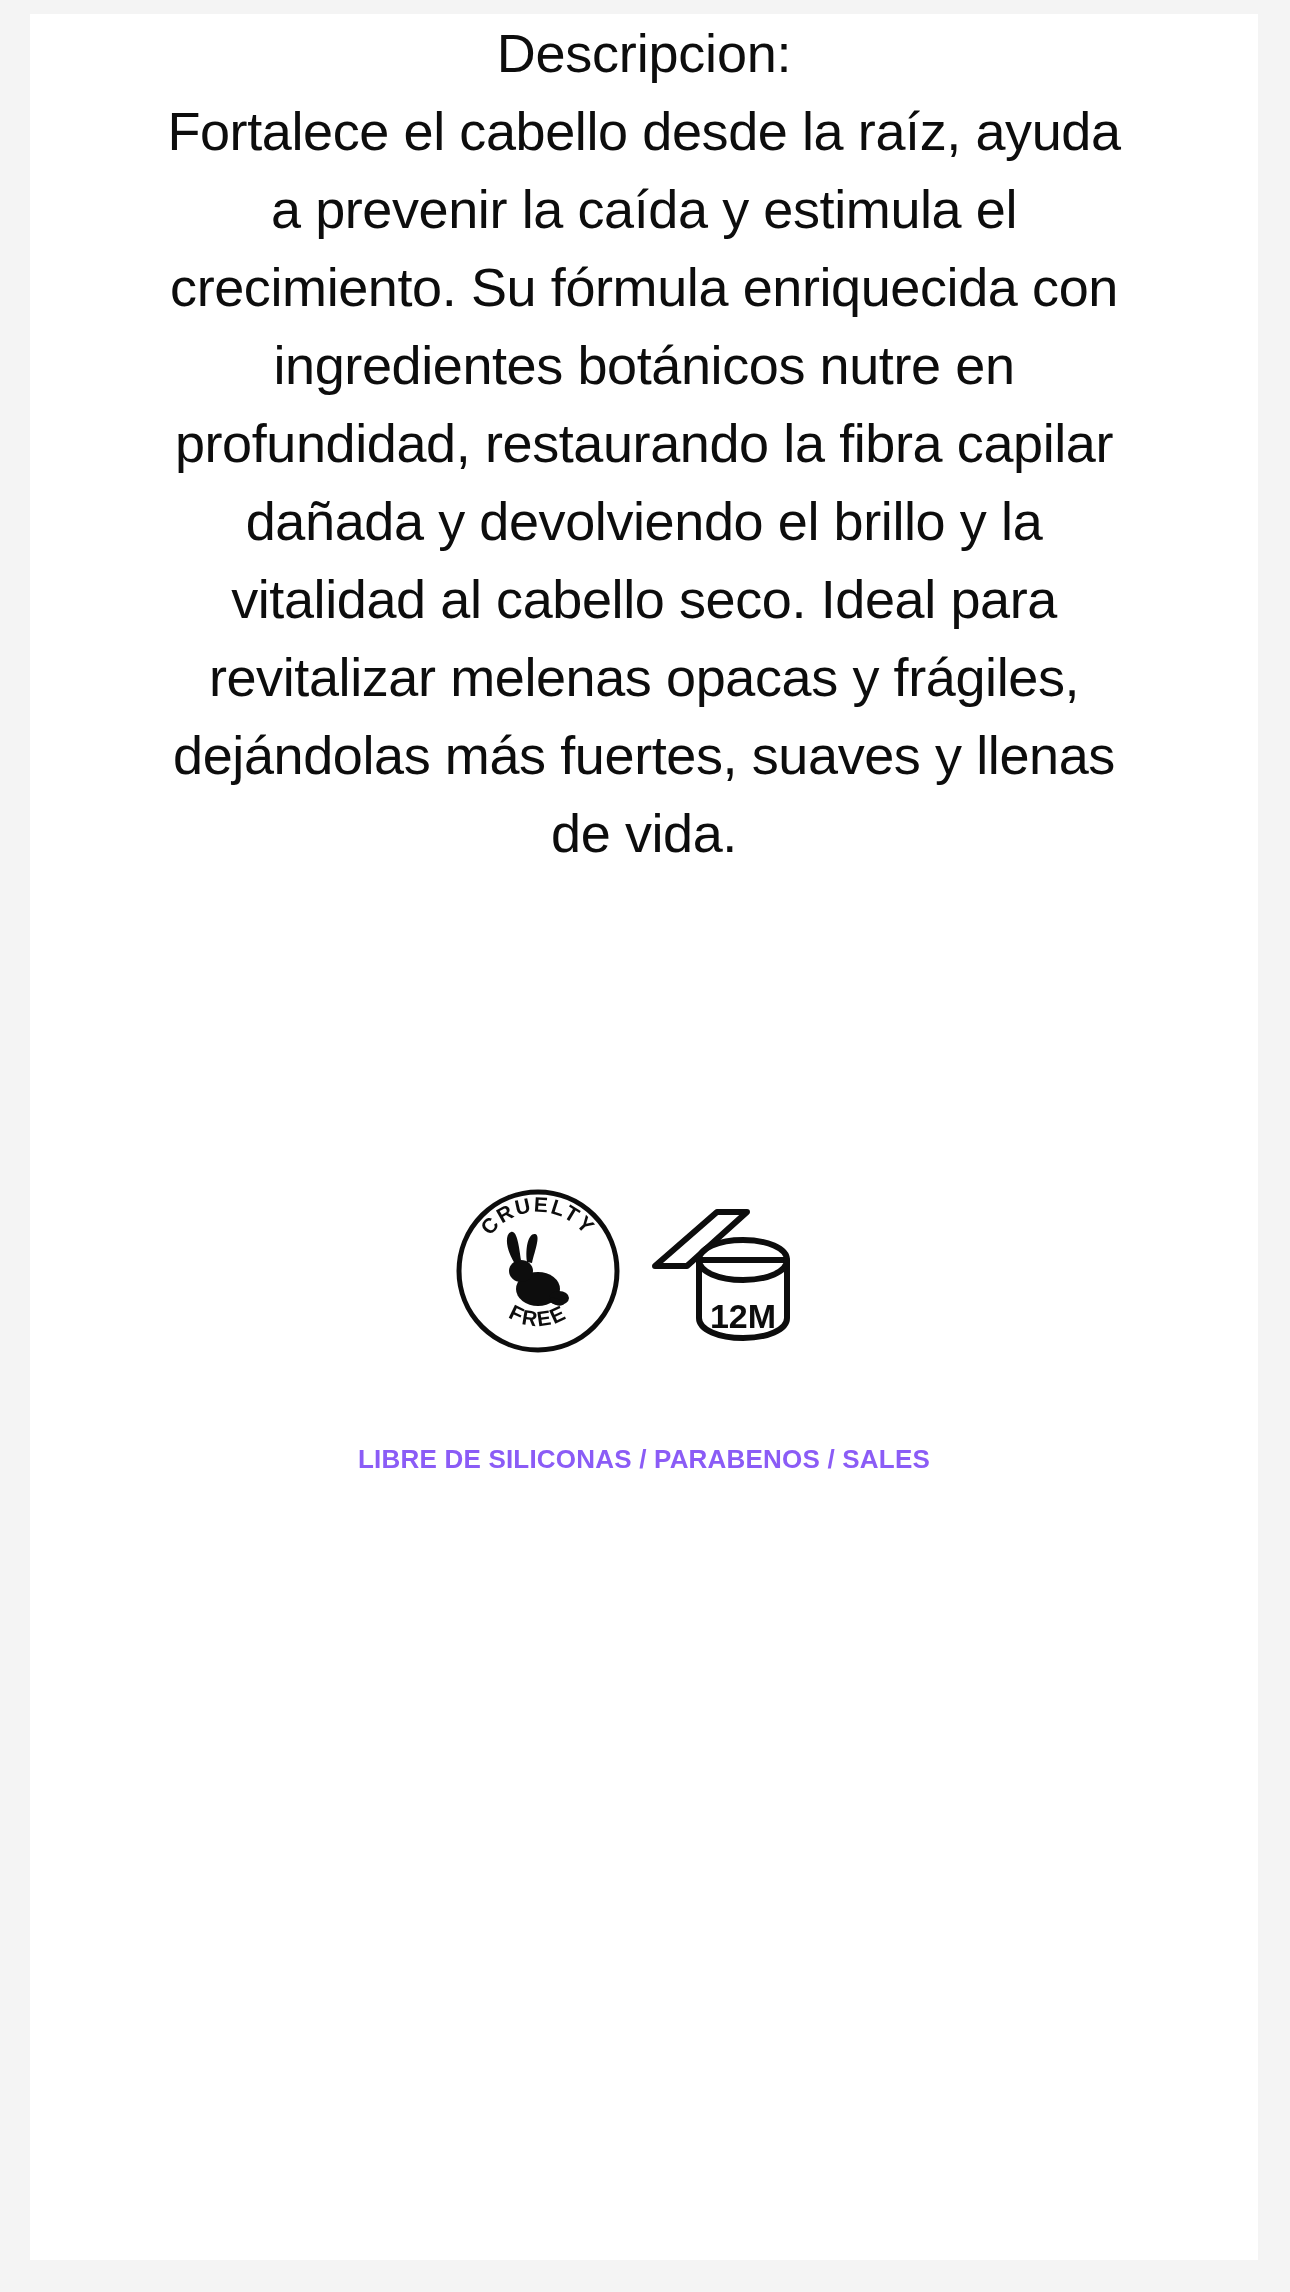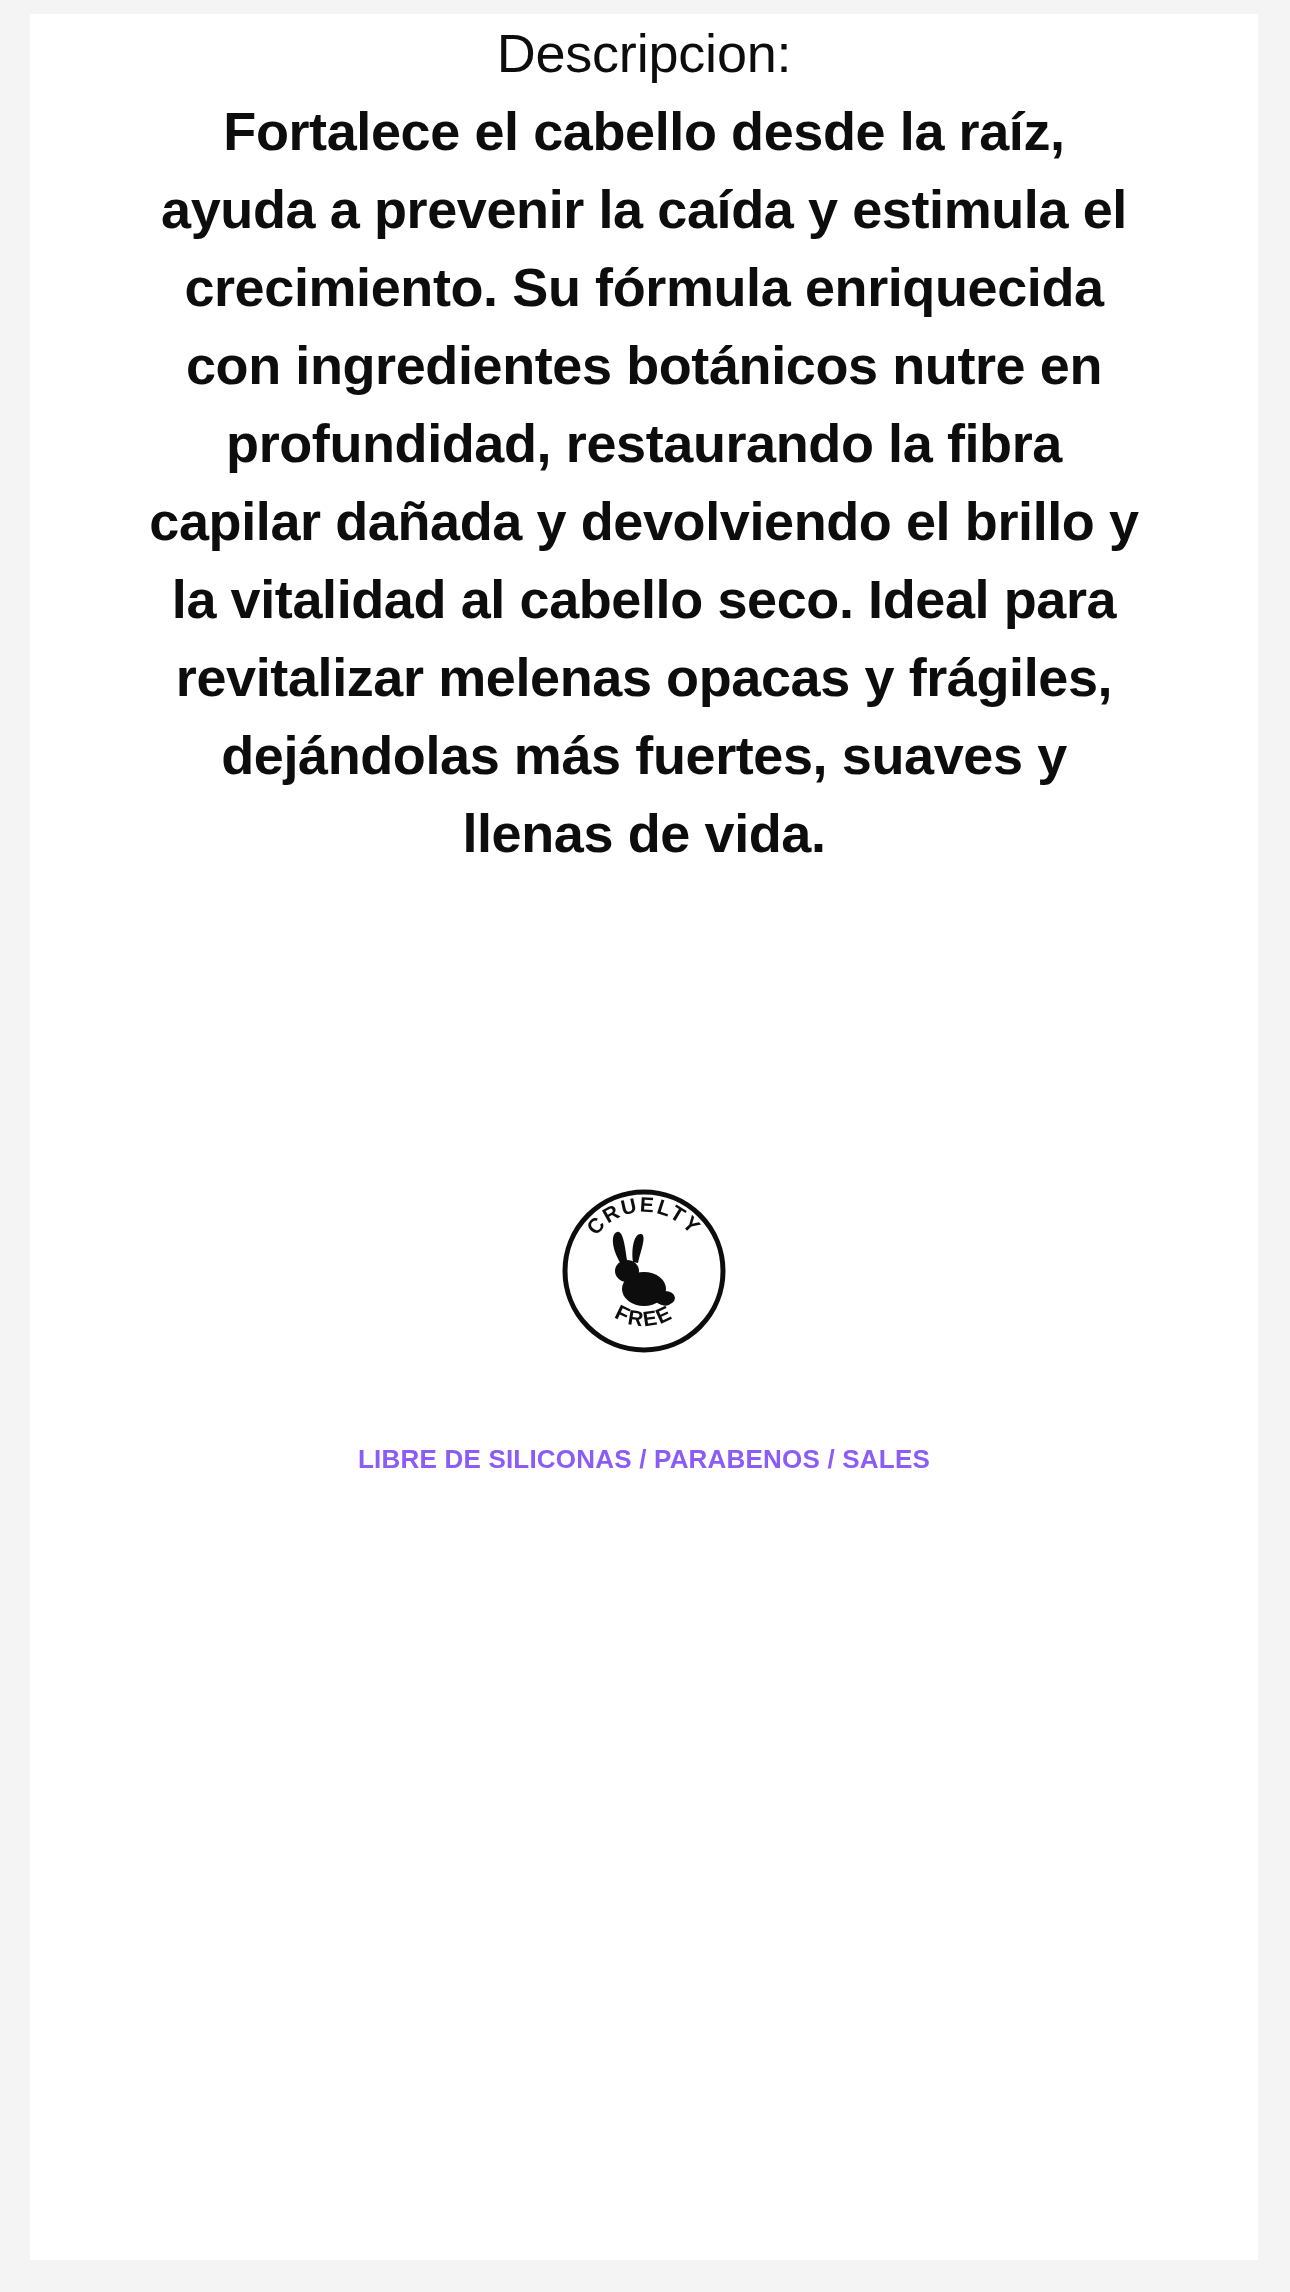--- a/index.html
+++ b/index.html
@@ -44,21 +44,21 @@
     font-size: 54px;
     line-height: 78px;
     font-weight: 400;
     letter-spacing: -0.2px;
     margin: 0;
   }
 
   .body-text {
     font-size: 54px;
     line-height: 78px;
-    font-weight: 700;
+    font-weight: 400;
     letter-spacing: -0.4px;
     margin: 0;
   }
 
   .gap-large {
     height: 78px;
   }
 
   .gap-medium {
     height: 74px;
@@ -120,20 +120,30 @@
               <ellipse cx="66" cy="83" rx="12" ry="11"></ellipse>
               <path d="M 60 76 C 50 60 50 46 56 44 C 62 42 64 58 66 72 Z"></path>
               <path d="M 72 74 C 70 58 74 45 80 46 C 86 47 80 62 77 75 Z"></path>
               <ellipse cx="104" cy="110" rx="10" ry="7"></ellipse>
               <path d="M 95 114 C 104 120 110 118 110 113 L 96 109 Z"></path>
             </g>
           </svg>
         </span>
 
 
+        <span class="badge">
+          <svg width="190" height="166" viewBox="0 0 190 166" xmlns="http://www.w3.org/2000/svg">
+            <g fill="none" stroke="#0d0d0d" stroke-width="6" stroke-linejoin="round" stroke-linecap="round">
+              <path d="M 12 78 L 74 24 L 104 24 L 44 78 Z"></path>
+              <path d="M 56 72 L 56 130 C 56 142 76 150 100 150 C 124 150 144 142 144 130 L 144 72 Z"></path>
+              <path d="M 56 72 C 56 60 76 52 100 52 C 124 52 144 60 144 72 C 144 84 124 92 100 92 C 76 92 56 84 56 72 Z"></path>
+            </g>
+            <text x="100" y="140" font-family="Liberation Sans, sans-serif" font-size="34" font-weight="700" fill="#0d0d0d" text-anchor="middle">12M</text>
+          </svg>
+        </span>
 
       </div>
 
       <div class="footer-note">LIBRE DE SILICONAS / PARABENOS / SALES</div>
 
     </div>
   </div>
 </div>
 
 </body></html>

